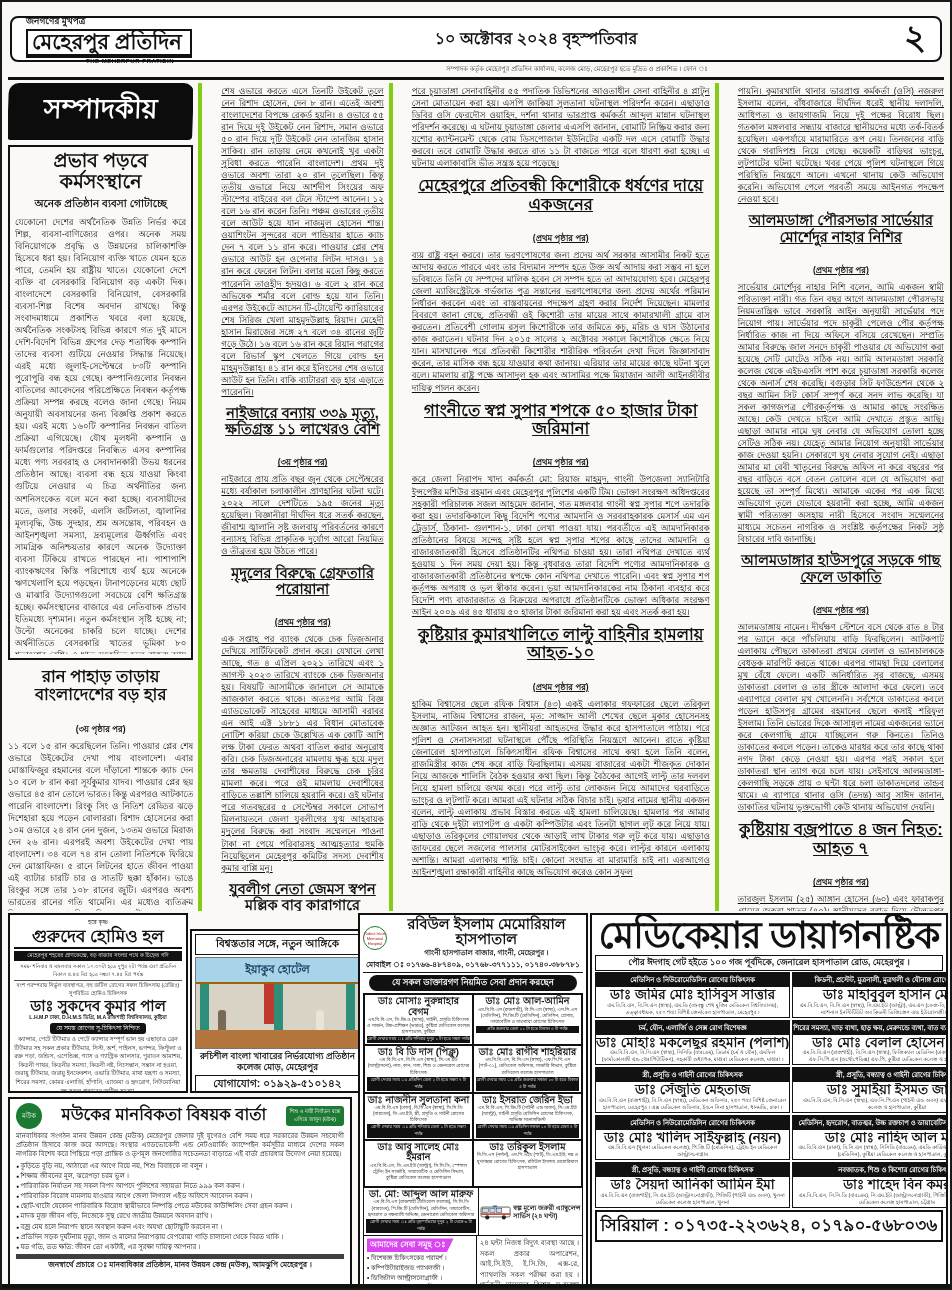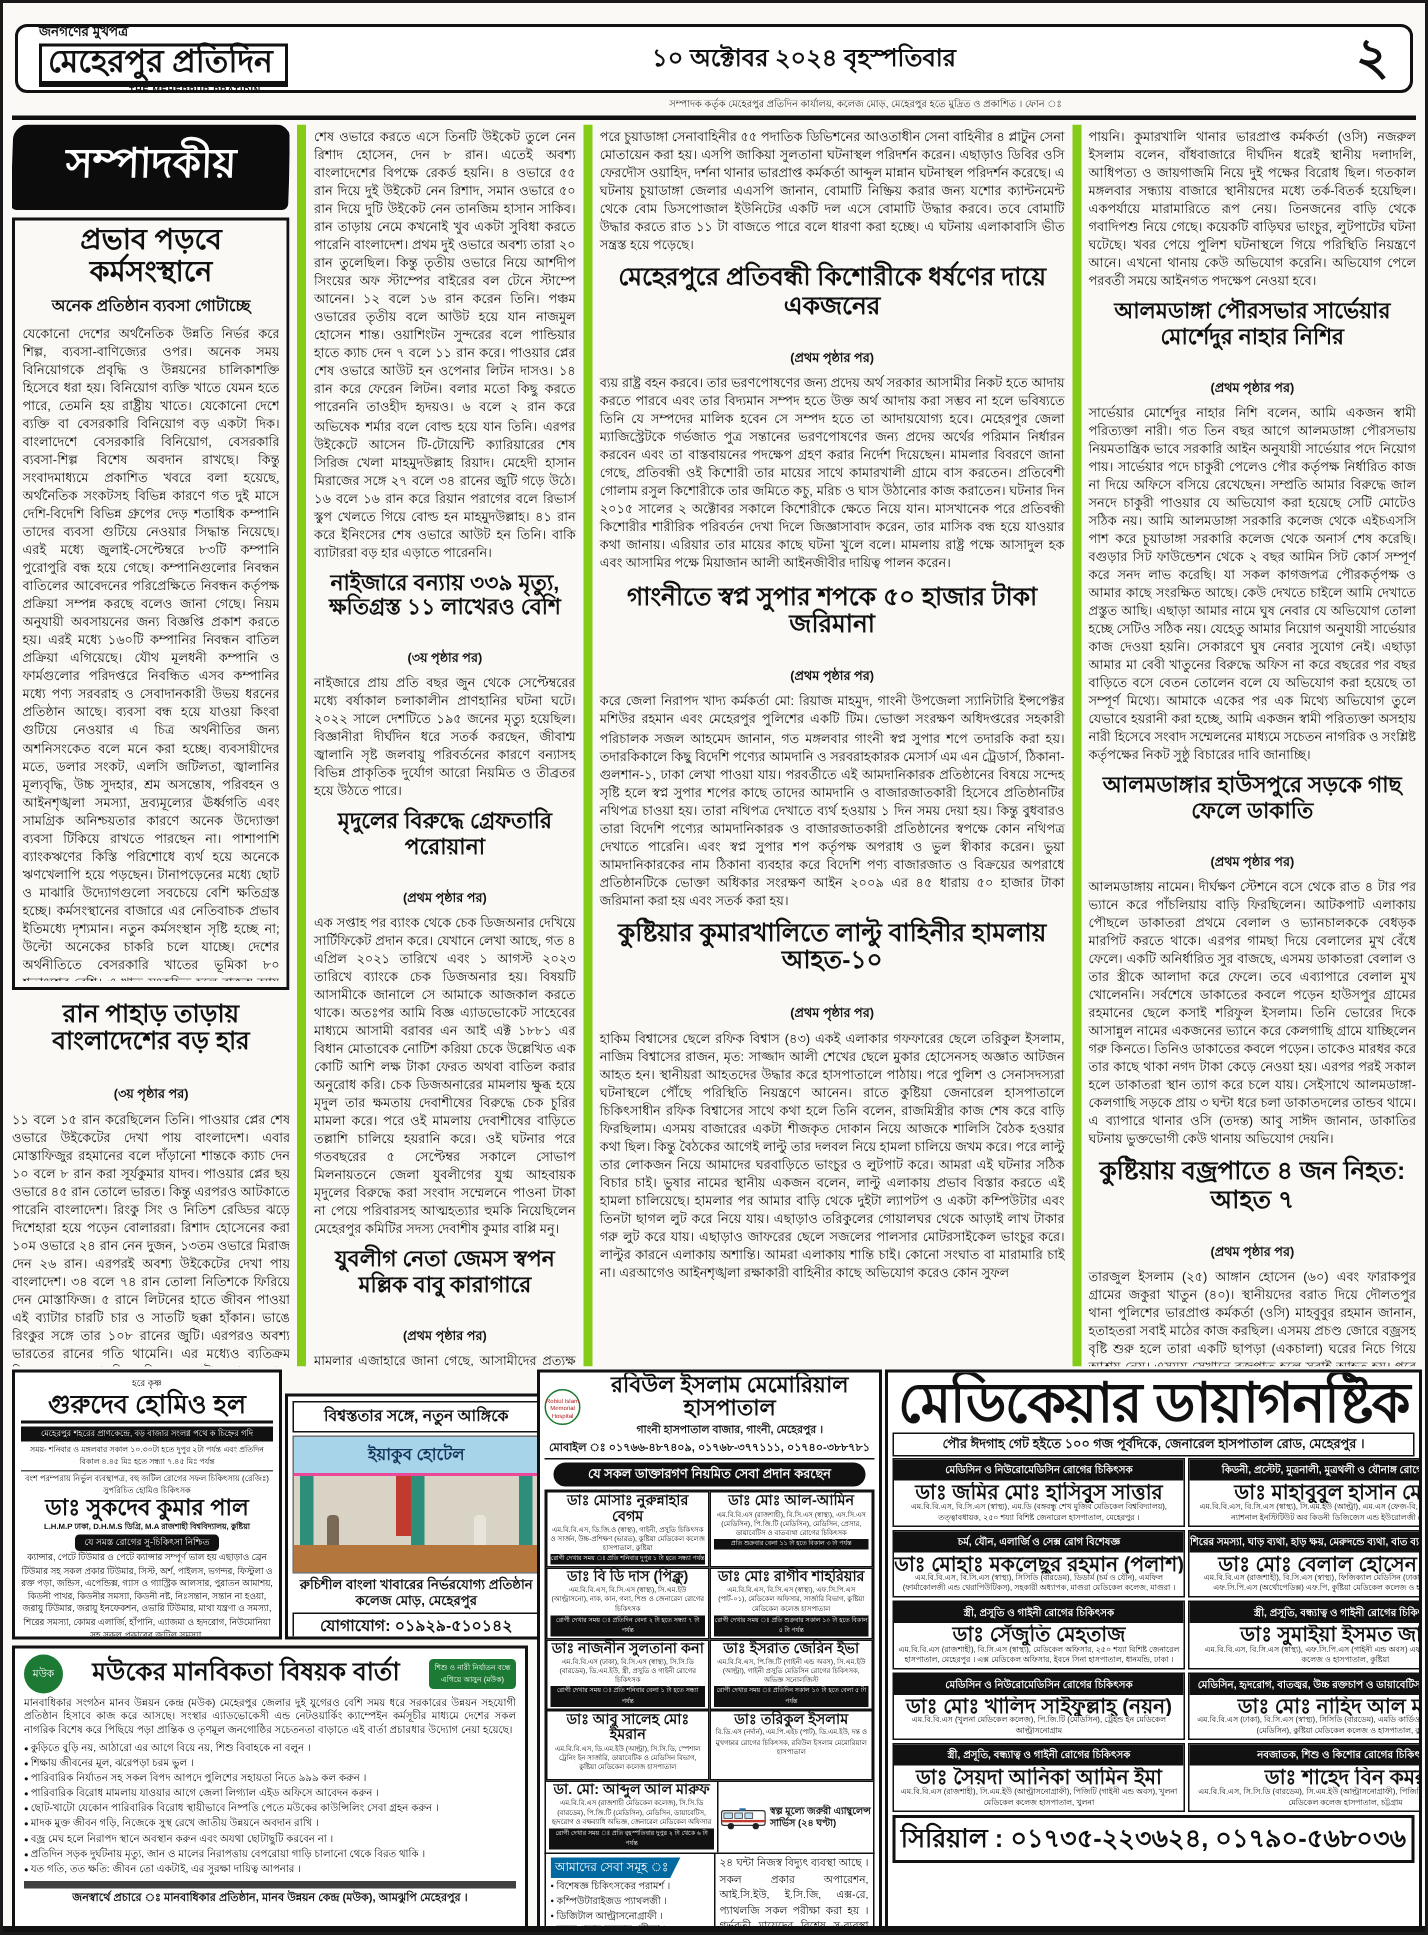--- a/index.html
+++ b/index.html
@@ -17,21 +17,21 @@
                  font-weight:bold; line-height:1.05; border-bottom:4px solid #111; width:fit-content; }
   .mh-sub { font-size:6px; font-weight:bold; letter-spacing:.5px; margin-left:60px; }
   .mh-date { flex:1; text-align:center; font-size:16px; font-weight:bold; }
   .mh-page { width:120px; text-align:right; font-size:34px; font-weight:bold; font-family:"Liberation Serif","DejaVu Serif",serif; }
   .imprint { font-size:6.5px; color:#333; text-align:center; padding:2px 8px 1px 210px; white-space:nowrap; overflow:hidden; }
   .top-rule { height:3px; background:#111; margin:1px 6px 3px 6px; }
 
   
   .content { display:flex; height:828px; overflow:hidden; padding:0 6px; gap:5px; }
   .col { overflow:hidden; height:100%; }
-  .col + .col { border-left:6px solid #84cc16; padding-left:5px; }
+  .col + .col { border-left:4px solid #84cc16; padding-left:19px;text-decoration:underline; }
   .c1 { width:186px; }
   .c2 { width:186px; }
   .c34 { width:322px; }
   .c5 { width:230px; }
 
   .section-banner { background:#0c0c0c; color:#fff; font-size:27px; font-weight:bold; text-align:center;
                     border-radius:10px 10px 4px 4px; padding:5px 2px 7px; transform:skewX(-2deg); }
   .editorial-box { border:2px solid #111; margin-top:5px; padding:4px 5px; }
   .ed-h { font-size:19px; font-weight:bold; text-align:center; line-height:1.1; }
   .ed-sub { font-size:10.5px; font-weight:bold; text-align:center; margin:3px 0; }
@@ -58,21 +58,21 @@
   .gv-doc { font-size:15px; font-weight:bold; line-height:1.1; }
   .gv-deg { font-size:5.2px; font-weight:bold; }
   .gv-banner { background:#111; color:#fff; font-size:6px; width:fit-content; margin:1px auto; padding:0 6px; border-radius:3px; }
   .gv-body { font-size:5.9px; line-height:1.45; text-align:center; }
 
   
   .ad-hotel { left:182px; top:16px; width:175px; height:164px; padding:3px; text-align:center; }
   .ht-head { border:1px solid #111; font-size:10.5px; font-weight:bold; padding:1px 0; margin-bottom:2px; }
   .ht-photo { height:92px; position:relative; border:1px solid #777; background:#cfcac0; overflow:hidden; }
   .ht-sign { height:26px; background:#a8d4ea; display:flex; align-items:center; justify-content:center;
-             color:#15365c; font-weight:bold; font-size:11px; border-bottom:2px solid #ec4899; }
+             color:#15365c; font-weight:bold; font-size:11px; border-bottom:2px solid #a16207; }
   .ht-mid { position:relative; height:46px; background:#d9d3c6; }
   .ht-pillar { position:absolute; top:0; bottom:0; width:9px; background:#2d8f7a; }
   .ht-banner-red { position:absolute; left:42%; top:0; width:10px; height:40px; background:#c03a2e; }
   .ht-person { position:absolute; bottom:0; width:8px; height:20px; background:#7a6a55; border-radius:3px 3px 0 0; }
   .ht-floor { height:20px; background:#b3763c; }
   .ht-cap { font-size:8.8px; font-weight:bold; line-height:1.25; margin-top:2px; }
   .ht-contact { border:1px solid #111; font-size:10.5px; font-weight:bold; margin-top:2px; }
 
   
   .ad-mouk { left:0; top:184px; width:344px; height:200px; padding:3px 6px; }
@@ -100,21 +100,21 @@
   .hp-grid { display:grid; grid-template-columns:1fr 1fr; border:1px solid #111; }
   .hp-cell { border:1px solid #111; padding:1px 2px; min-height:47px; }
   .hp-name { font-size:9.6px; font-weight:bold; text-align:center; line-height:1.05; }
   .hp-creds { font-size:4.6px; text-align:center; line-height:1.35; }
   .hp-time { background:#111; color:#fff; font-size:4.2px; text-align:center; margin-top:1px; }
   .hp-row2 { display:grid; grid-template-columns:1.1fr 1fr; border:1px solid #111; border-top:none; }
   .hp-amb { border-left:1px solid #111; display:flex; align-items:center; gap:2px; padding:1px; }
   .hp-amb-txt { font-size:6.4px; font-weight:bold; line-height:1.3; }
   .hp-svc-row { display:grid; grid-template-columns:1.05fr 1fr; border:1px solid #111; border-top:none; }
   .hp-svc { padding:2px 3px; }
-  .hp-svc-title { background:#0369a1; color:#fff; font-size:8px; font-weight:normal; width:fit-content;
+  .hp-svc-title { background:#d946ef; color:#fff; font-size:8px; font-weight:bold; width:fit-content;
                   padding:0 8px 1px 3px; clip-path:polygon(0 0,100% 0,92% 100%,0 100%); }
   .hp-svc ul { list-style:none; margin-top:1px; }
   .hp-svc li { font-size:6.4px; line-height:1.5; }
   .hp-svc li::before { content:"• "; }
   .hp-note { border-left:1px solid #111; font-size:7px; text-align:justify; padding:2px 3px; line-height:1.5; }
 
   
   .ad-medicare { left:582px; top:0; width:358px; height:386px; padding:2px 3px; }
   .mc-title { font-size:37px; font-weight:bold; text-align:center; line-height:1.0; letter-spacing:-1px; }
   .mc-addr { border:1px solid #111; font-size:8.6px; font-weight:bold; text-align:center; margin:1px 0; }

